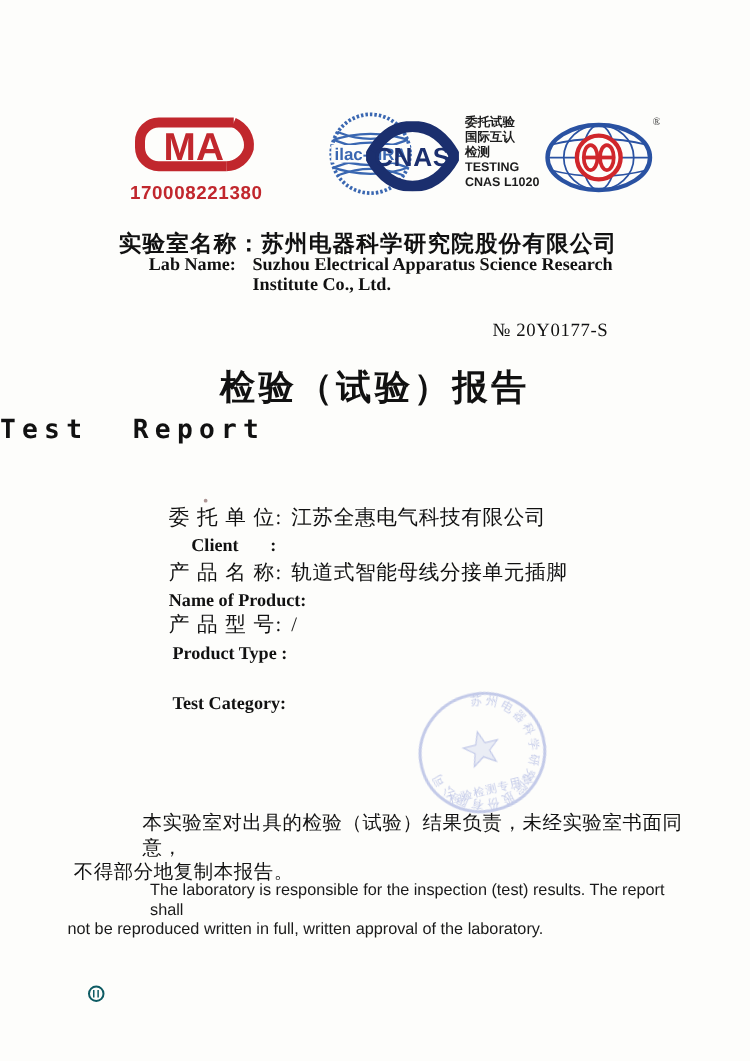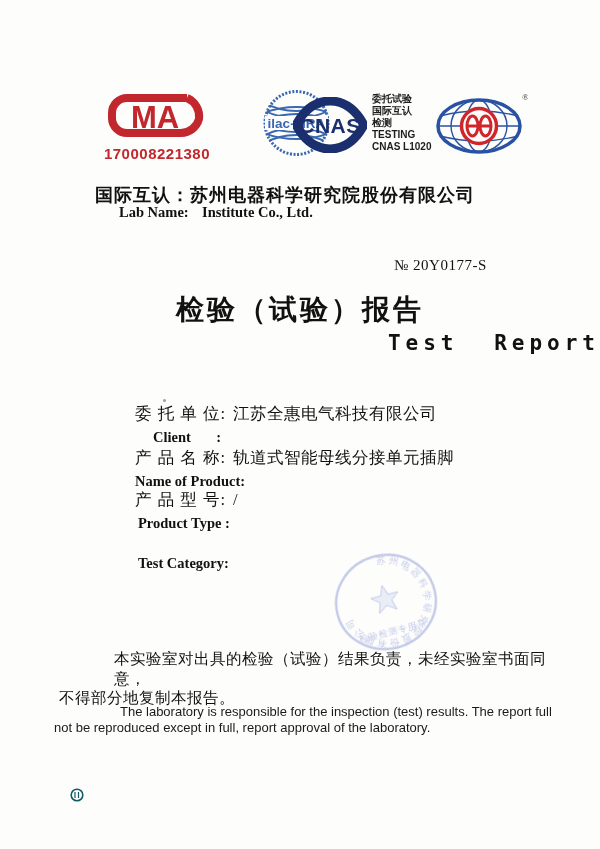--- a/index.html
+++ b/index.html
@@ -30,21 +30,21 @@
             font-weight:700; font-size:14.5px; }
   .lab-en-name { position:absolute; left:202px; top:204px; width:300px;
             font-weight:700; font-size:14.5px; line-height:16px; }
 
   
   .report-no { position:absolute; left:394px; top:257px;
                font-size:15px; letter-spacing:.5px; }
   .title-cn { position:absolute; left:0; right:0; top:291px; text-align:center;
               font-family:"Liberation Sans",sans-serif; font-weight:700;
               font-size:28px; letter-spacing:3px; }
-  .title-en { position:absolute; left:0; right:0; top:331px; text-align:right;
+  .title-en { position:absolute; left:0; right:0; top:331px; text-align:left;
               font-family:"DejaVu Sans Mono",monospace; font-weight:700;
               font-size:21px; letter-spacing:5px; word-spacing:18px; }
 
   
   .field { position:absolute; left:135px; width:420px; height:52px; }
   .f1 { top:403px; } .f2 { top:447px; } .f3 { top:489px; } .f4 { top:529px; }
   .field .cn { position:absolute; left:0; top:0; font-size:16.5px; white-space:pre;text-align:center; }
   .field .cn .lbl { letter-spacing:1px; }
   .field .cn .val { margin-left:7px; letter-spacing:.5px; }
   .field .en { position:absolute; top:26px; font-size:14.5px; font-weight:700;
@@ -134,23 +134,24 @@
       </g>
       <g>
         <circle cx="43" cy="38" r="17.5" fill="#fdfdfb" stroke="#d0262b" stroke-width="3.5"></circle>
         <ellipse cx="36.5" cy="38" rx="5.5" ry="10" fill="none" stroke="#d0262b" stroke-width="3"></ellipse>
         <ellipse cx="49.5" cy="38" rx="5.5" ry="10" fill="none" stroke="#d0262b" stroke-width="3"></ellipse>
         <line x1="31" y1="38" x2="55" y2="38" stroke="#d0262b" stroke-width="3"></line>
       </g>
     </svg>
   </div>
 
-  <div class="lab-cn"><span>国际互认：</span><span>苏州电器科学研究院股份有限公司</span></div>
+  <div class="lab-cn"><span>实验室名称：</span><span>苏州电器科学研究院股份有限公司</span></div>
   <div class="lab-en-label">Lab Name:</div>
   <div class="lab-en-name">
+    <div>Suzhou Electrical Apparatus Science Research</div>
     <div>Institute Co., Ltd.</div>
   </div>
 
   <div class="report-no">№ 20Y0177-S</div>
   <div class="title-cn">检验（试验）报告</div>
   <div class="title-en">Test Report</div>
 
   <div class="speck"></div>
 
   <div class="field f1">
@@ -181,22 +182,22 @@
       <polygon points="58,38 61.8,48 72,48 64,54.5 67,64.5 58,58.5 49,64.5 52,54.5 44,48 54.2,48" fill="#aeb8e2" fill-opacity=".45" stroke="#8f9cd8" stroke-width="1"></polygon>
       <text x="58" y="88" text-anchor="middle" font-size="9" fill="#8f9cd8" letter-spacing="1">检验检测专用章</text>
     </svg>
   </div>
 
   <div class="foot-cn">
     <div class="l1">本实验室对出具的检验（试验）结果负责，未经实验室书面同意，</div>
     <div class="l2">不得部分地复制本报告。</div>
   </div>
   <div class="foot-en">
-    <div class="l1">The laboratory is responsible for the inspection (test) results. The report full</div>
-    <div class="l2">not be reproduced except in full, report approval of the laboratory.</div>
+    <div class="l1">The laboratory is responsible for the inspection (test) results. The report shall</div>
+    <div class="l2">not be reproduced written in full, written approval of the laboratory.</div>
   </div>
 
   <div class="page-marker">
     <svg width="14" height="14" viewBox="0 0 14 14">
       <circle cx="7" cy="7" r="5.8" fill="none" stroke="#0e5b63" stroke-width="1.6"></circle>
       <line x1="5" y1="4" x2="5" y2="10" stroke="#0e5b63" stroke-width="1.2"></line>
       <line x1="8.5" y1="4" x2="8.5" y2="10" stroke="#0e5b63" stroke-width="1.2"></line>
     </svg>
   </div>
 

